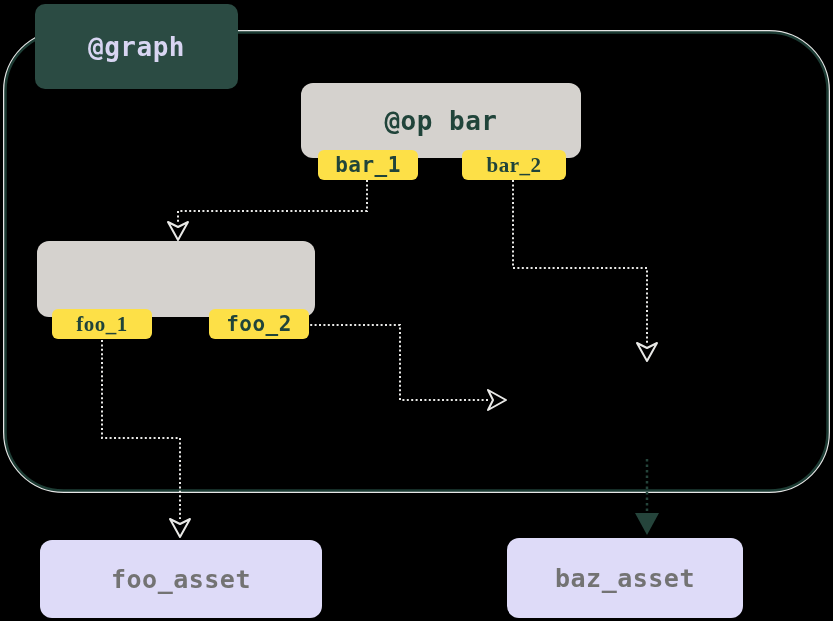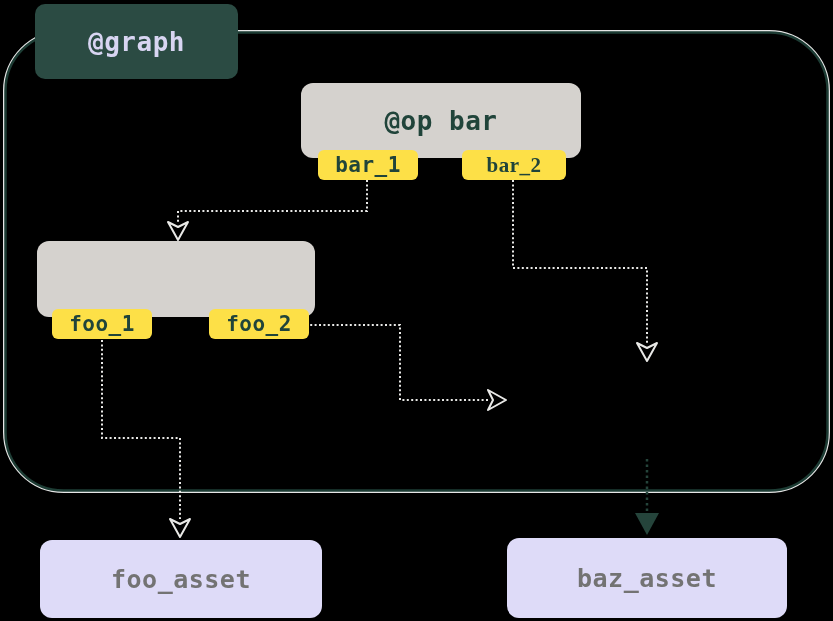--- a/index.html
+++ b/index.html
@@ -12,21 +12,21 @@
   }
   .edges-layer{position:absolute;left:0;top:0;z-index:0;}
   .node{
     position:absolute;z-index:1;
     background:#d5d2ce;border-radius:12px;
     display:flex;align-items:center;justify-content:center;
     color:#20443a;font-size:26px;font-weight:bold;letter-spacing:0.5px;
   }
   .graph-badge{
     position:absolute;z-index:2;
-    left:35px;top:4px;width:203px;height:75px;
+    left:35px;top:4px;width:203px;height:85px;
     background:#2b4b43;border-radius:10px;
     display:flex;align-items:center;justify-content:center;
     color:#d8d5f2;font-size:26px;font-weight:bold;letter-spacing:0.5px;
   }
   .out-tag{
     position:absolute;z-index:2;height:30px;
     background:#fde047;border-radius:6px;
     display:flex;align-items:center;justify-content:center;
     color:#20443a;font-size:21px;font-weight:bold;
   }
@@ -35,25 +35,25 @@
     background:#dedbf8;border-radius:12px;
     display:flex;align-items:center;justify-content:center;
     color:#737373;font-size:25px;font-weight:bold;letter-spacing:0.5px;
   }
   
   .node-bar{left:301px;top:83px;width:280px;height:75px;}
   .node-foo{left:37px;top:241px;width:278px;height:76px;}
   .node-baz{left:508px;top:363px;width:277px;height:76px;}
   .tag-bar1{left:17px;bottom:-22px;width:100px;}
   .tag-bar2{left:161px;bottom:-22px;width:104px;font-family:Liberation Serif, serif;}
-  .tag-foo1{left:15px;bottom:-22px;width:100px;}
+  .tag-foo1{left:15px;bottom:-22px;width:100px;font-family:Liberation Serif, serif;}
   .tag-foo2{left:172px;bottom:-22px;width:100px;}
   .tag-baz1{left:89px;bottom:-22px;width:100px;}
   .asset-foo{left:40px;top:540px;width:282px;height:78px;}
-  .asset-baz{left:507px;top:538px;width:280px;height:80px;}
+  .asset-baz{left:507px;top:538px;width:236px;height:80px;}
   .edge-light{stroke:#e9e9e7;stroke-width:2;fill:none;stroke-dasharray:2 2.4;}
   .edge-dark{stroke:#25443b;stroke-width:2.5;fill:none;stroke-dasharray:2.5 3;}
   .head-light{fill:#000;stroke:#e9e9e7;stroke-width:2;stroke-linejoin:round;}
   .head-dark{fill:#25443b;stroke:none;}
   .gborder-halo{fill:none;stroke:#ffffff;stroke-width:2;opacity:.9;}
   .gborder-main{fill:none;stroke:#1d3c34;stroke-width:2.5;}
 </style>
 </head>
 <body>
 

